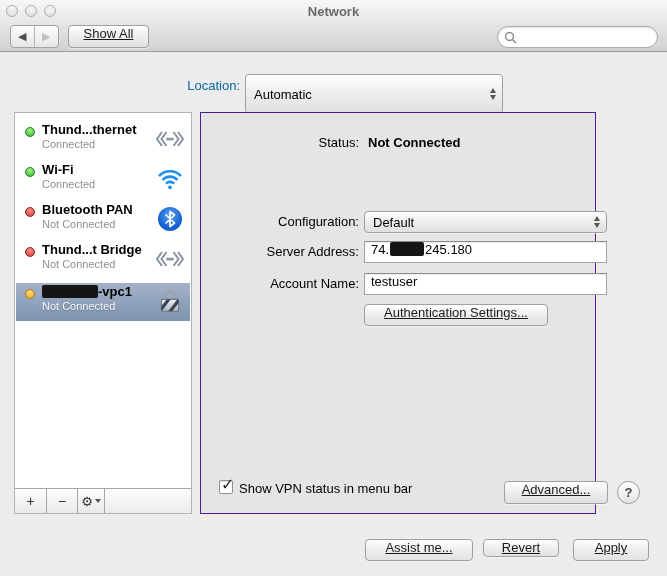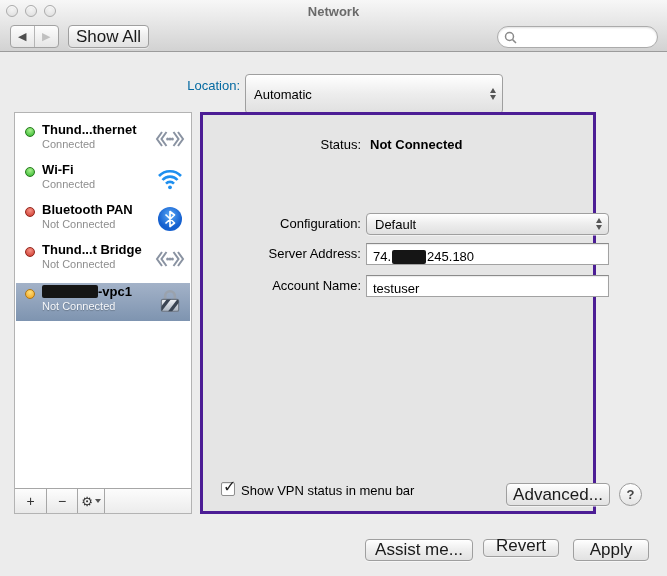--- a/index.html
+++ b/index.html
@@ -15,22 +15,22 @@
     border:1px solid #ababab; box-shadow:inset 0 1px 1px rgba(255,255,255,.8); }
   .win-title { left:0; top:4px; width:667px; text-align:center; font-size:13px; font-weight:bold; color:#6a6a6a; }
 
   .seg { left:10px; top:25px; width:49px; height:23px; display:flex;
     background:linear-gradient(#fdfdfd,#e6e6e6); border:1px solid #a2a2a2; border-radius:4px; overflow:hidden; }
   .seg > div { width:50%; display:flex; align-items:center; justify-content:center; font-size:11px; }
   .seg .back { border-right:1px solid #b5b5b5; color:#4d4d4d; }
   .seg .fwd  { color:#c0c0c0; }
 
   .btn { background:linear-gradient(#ffffff,#efefef 45%,#e2e2e2); border:1px solid #9f9f9f;
-    border-radius:4px; font-size:17px; color:#1a1a1a; display:flex; align-items:flex-end; justify-content:center;
-    box-shadow:0 1px 0 rgba(255,255,255,.5); }
+    border-radius:4px; font-size:13px; color:#1a1a1a; display:flex; align-items:flex-start; justify-content:center;
+    box-shadow:0 1px 0 rgba(255,255,255,.5);text-decoration:underline; }
 
   .showall { left:68px; top:25px; width:81px; height:23px; }
 
   .search { left:497px; top:26px; width:161px; height:22px; background:#fff;
     border:1px solid #ababab; border-radius:11px; display:flex; align-items:center; padding-left:6px;
     box-shadow:inset 0 1px 2px rgba(0,0,0,.12); }
   .search input { border:none; outline:none; background:transparent; width:120px; font-size:12px; }
 
   
   .loc-label { left:110px; top:78px; width:130px; text-align:right; font-size:13px; color:#0369a1; }
@@ -60,25 +60,25 @@
 
   .side-bar-actions { position:absolute; left:0; bottom:0; width:176px; height:25px;
     border-top:1px solid #a6a6a6; background:linear-gradient(#fcfcfc,#ececec); display:flex; }
   .cell { height:100%; border-right:1px solid #a6a6a6; display:flex; align-items:center; justify-content:center;
     font-size:14px; color:#333; background:linear-gradient(#fdfdfd,#e9e9e9); }
   .cell.add { width:32px; } .cell.remove { width:31px; } .cell.gear { width:27px; font-size:13px; gap:1px; }
   .gear-tri { width:0; height:0; border-left:3px solid transparent; border-right:3px solid transparent; border-top:4px solid #555; margin-left:1px; }
 
   
   .panel { left:200px; top:112px; width:396px; height:402px; background:#e5e5e5;
-    border:3px solid #4c1d95; border-radius:0; }
+    border:1px solid #4c1d95; border-radius:0; }
   .p-label { position:absolute; width:158px; text-align:right; font-size:13px; color:#000; }
   .p-value-bold { position:absolute; font-size:13px; font-weight:bold; color:#000; }
   .field { position:absolute; background:#fff; border:1px solid #a2a2a2; border-top-color:#8b8b8b;
-    font-size:13px; color:#000; display:flex; align-items:flex-end; padding-left:6px;
+    font-size:13px; color:#000; display:flex; align-items:flex-start; padding-left:6px;
     box-shadow:inset 0 1px 1px rgba(0,0,0,.08); }
 
   .auth-btn { position:absolute; left:163px; top:191px; width:184px; height:22px; }
   .connect-btn { position:absolute; left:163px; top:218px; width:97px; height:21px; }
 
   .chk-row { position:absolute; left:18px; top:367px; display:flex; align-items:flex-start; }
   .chk-box { width:14px; height:14px; background:#fff; border:1px solid #8f8f8f; border-radius:2px;
     position:relative; box-shadow:inset 0 1px 1px rgba(0,0,0,.1); }
   .chk-mark { position:absolute; left:1px; top:-6px; font-size:16px; font-weight:bold; color:#222; }
   .chk-label { font-size:13px; color:#000; margin-left:6px; margin-top:1px; }
@@ -268,20 +268,23 @@
     <span>74.</span>
       <span class="redact redact-ip"></span>
       <span>245.180</span>
   </div>
 
   <div class="p-label" style="left:0; top:163px">Account Name:</div>
   <div class="field" style="left:163px; top:160px; width:243px; height:22px;">
     <span>testuser</span>
   </div>
 
+  <div class="btn auth-btn">
+    <span>Authentication Settings...</span>
+  </div>
 
   <div class="chk-row">
     <div class="chk-box">
       <span class="chk-mark">✓</span>
     </div>
     <div class="chk-label">Show VPN status in menu bar</div>
   </div>
 
   <div class="btn advanced-btn">
     <span>Advanced...</span>

